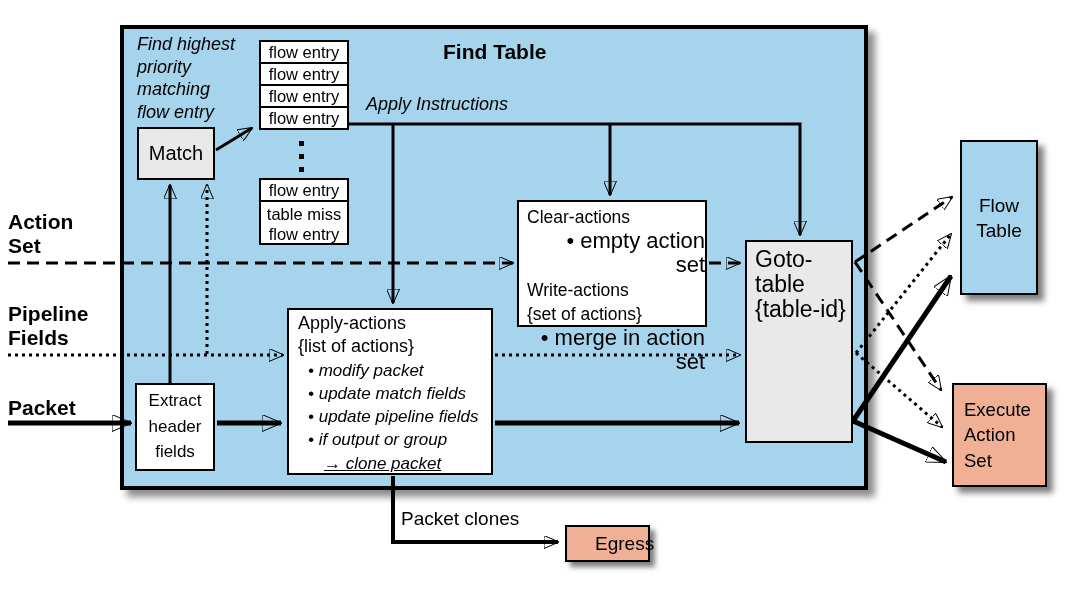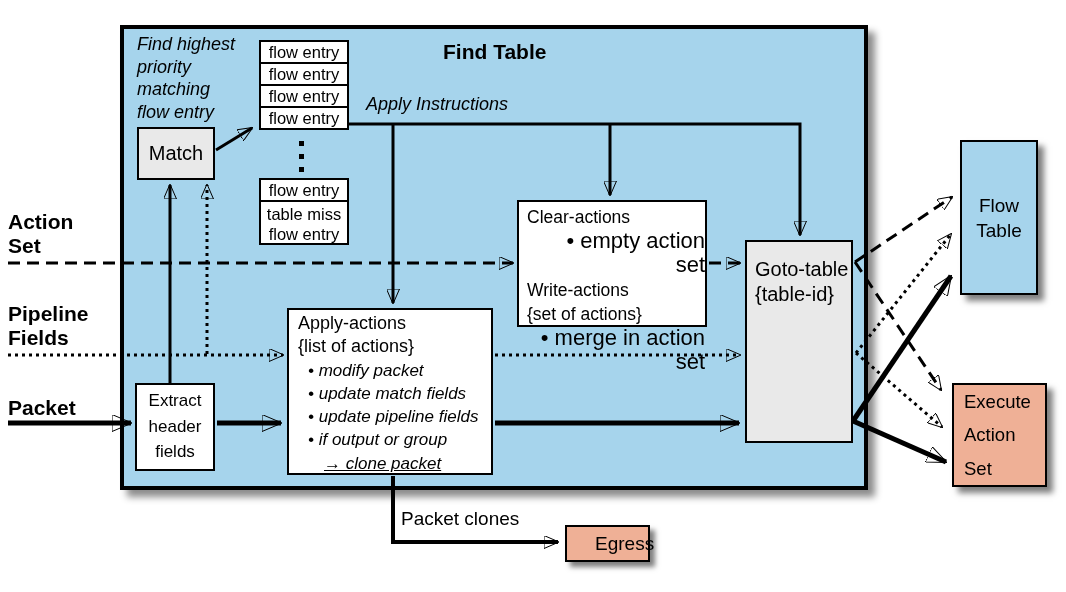--- a/index.html
+++ b/index.html
@@ -61,21 +61,21 @@
     left:287px; top:308px; width:206px; height:167px;
     background:#fff; border:2px solid var(--ink);
     padding:2px 0 0 9px; font-size:18px; line-height:23.3px;
   }
   .apply-actions .bullet { font-style:italic; font-size:17px; padding-left:10px; }
   .apply-actions .arrowline { font-style:italic; font-size:17px; padding-left:26px;text-decoration:underline; }
 
   .goto-table {
     left:745px; top:240px; width:108px; height:203px;
     background:var(--box-gray); border:2px solid var(--ink);
-    padding:15px 0 0 8px; font-size:20px; line-height:25px;
+    padding:5px 0 0 8px; font-size:23px; line-height:25px;
   }
 
   .extract {
     left:135px; top:383px; width:80px; height:88px;
     background:#fff; border:2px solid var(--ink);
     text-align:center; font-size:17px; line-height:25.5px; padding-top:3px;
   }
 
   
   .side-lbl { left:8px; font-weight:bold; font-size:21px; line-height:24px; }
@@ -89,21 +89,21 @@
     background:var(--panel-blue); border:2px solid var(--ink);
     box-shadow:6px 6px 6px rgba(0,0,0,0.5);
     display:flex; flex-direction:column; align-items:center; justify-content:center;
     font-size:19px; line-height:25px;
   }
   .execute {
     left:952px; top:383px; width:95px; height:104px;
     background:var(--salmon); border:2px solid var(--ink);
     box-shadow:6px 6px 6px rgba(0,0,0,0.5);
     display:flex; flex-direction:column; justify-content:center;
-    padding-left:10px; font-size:18.5px; line-height:25.5px;gap:8px;
+    padding-left:10px; font-size:18.5px; line-height:25.5px;
   }
   .egress {
     left:565px; top:525px; width:85px; height:37px;
     background:var(--salmon); border:2px solid var(--ink);
     box-shadow:5px 5px 5px rgba(0,0,0,0.5);
     display:flex; align-items:center; justify-content:flex-start; font-size:19px;padding-left:28px;
   }
 
   svg.wires { position:absolute; left:0; top:0; width:1066px; height:592px; pointer-events:none; z-index:10; }
   svg.wires path, svg.wires line { stroke:var(--ink); fill:none; }

